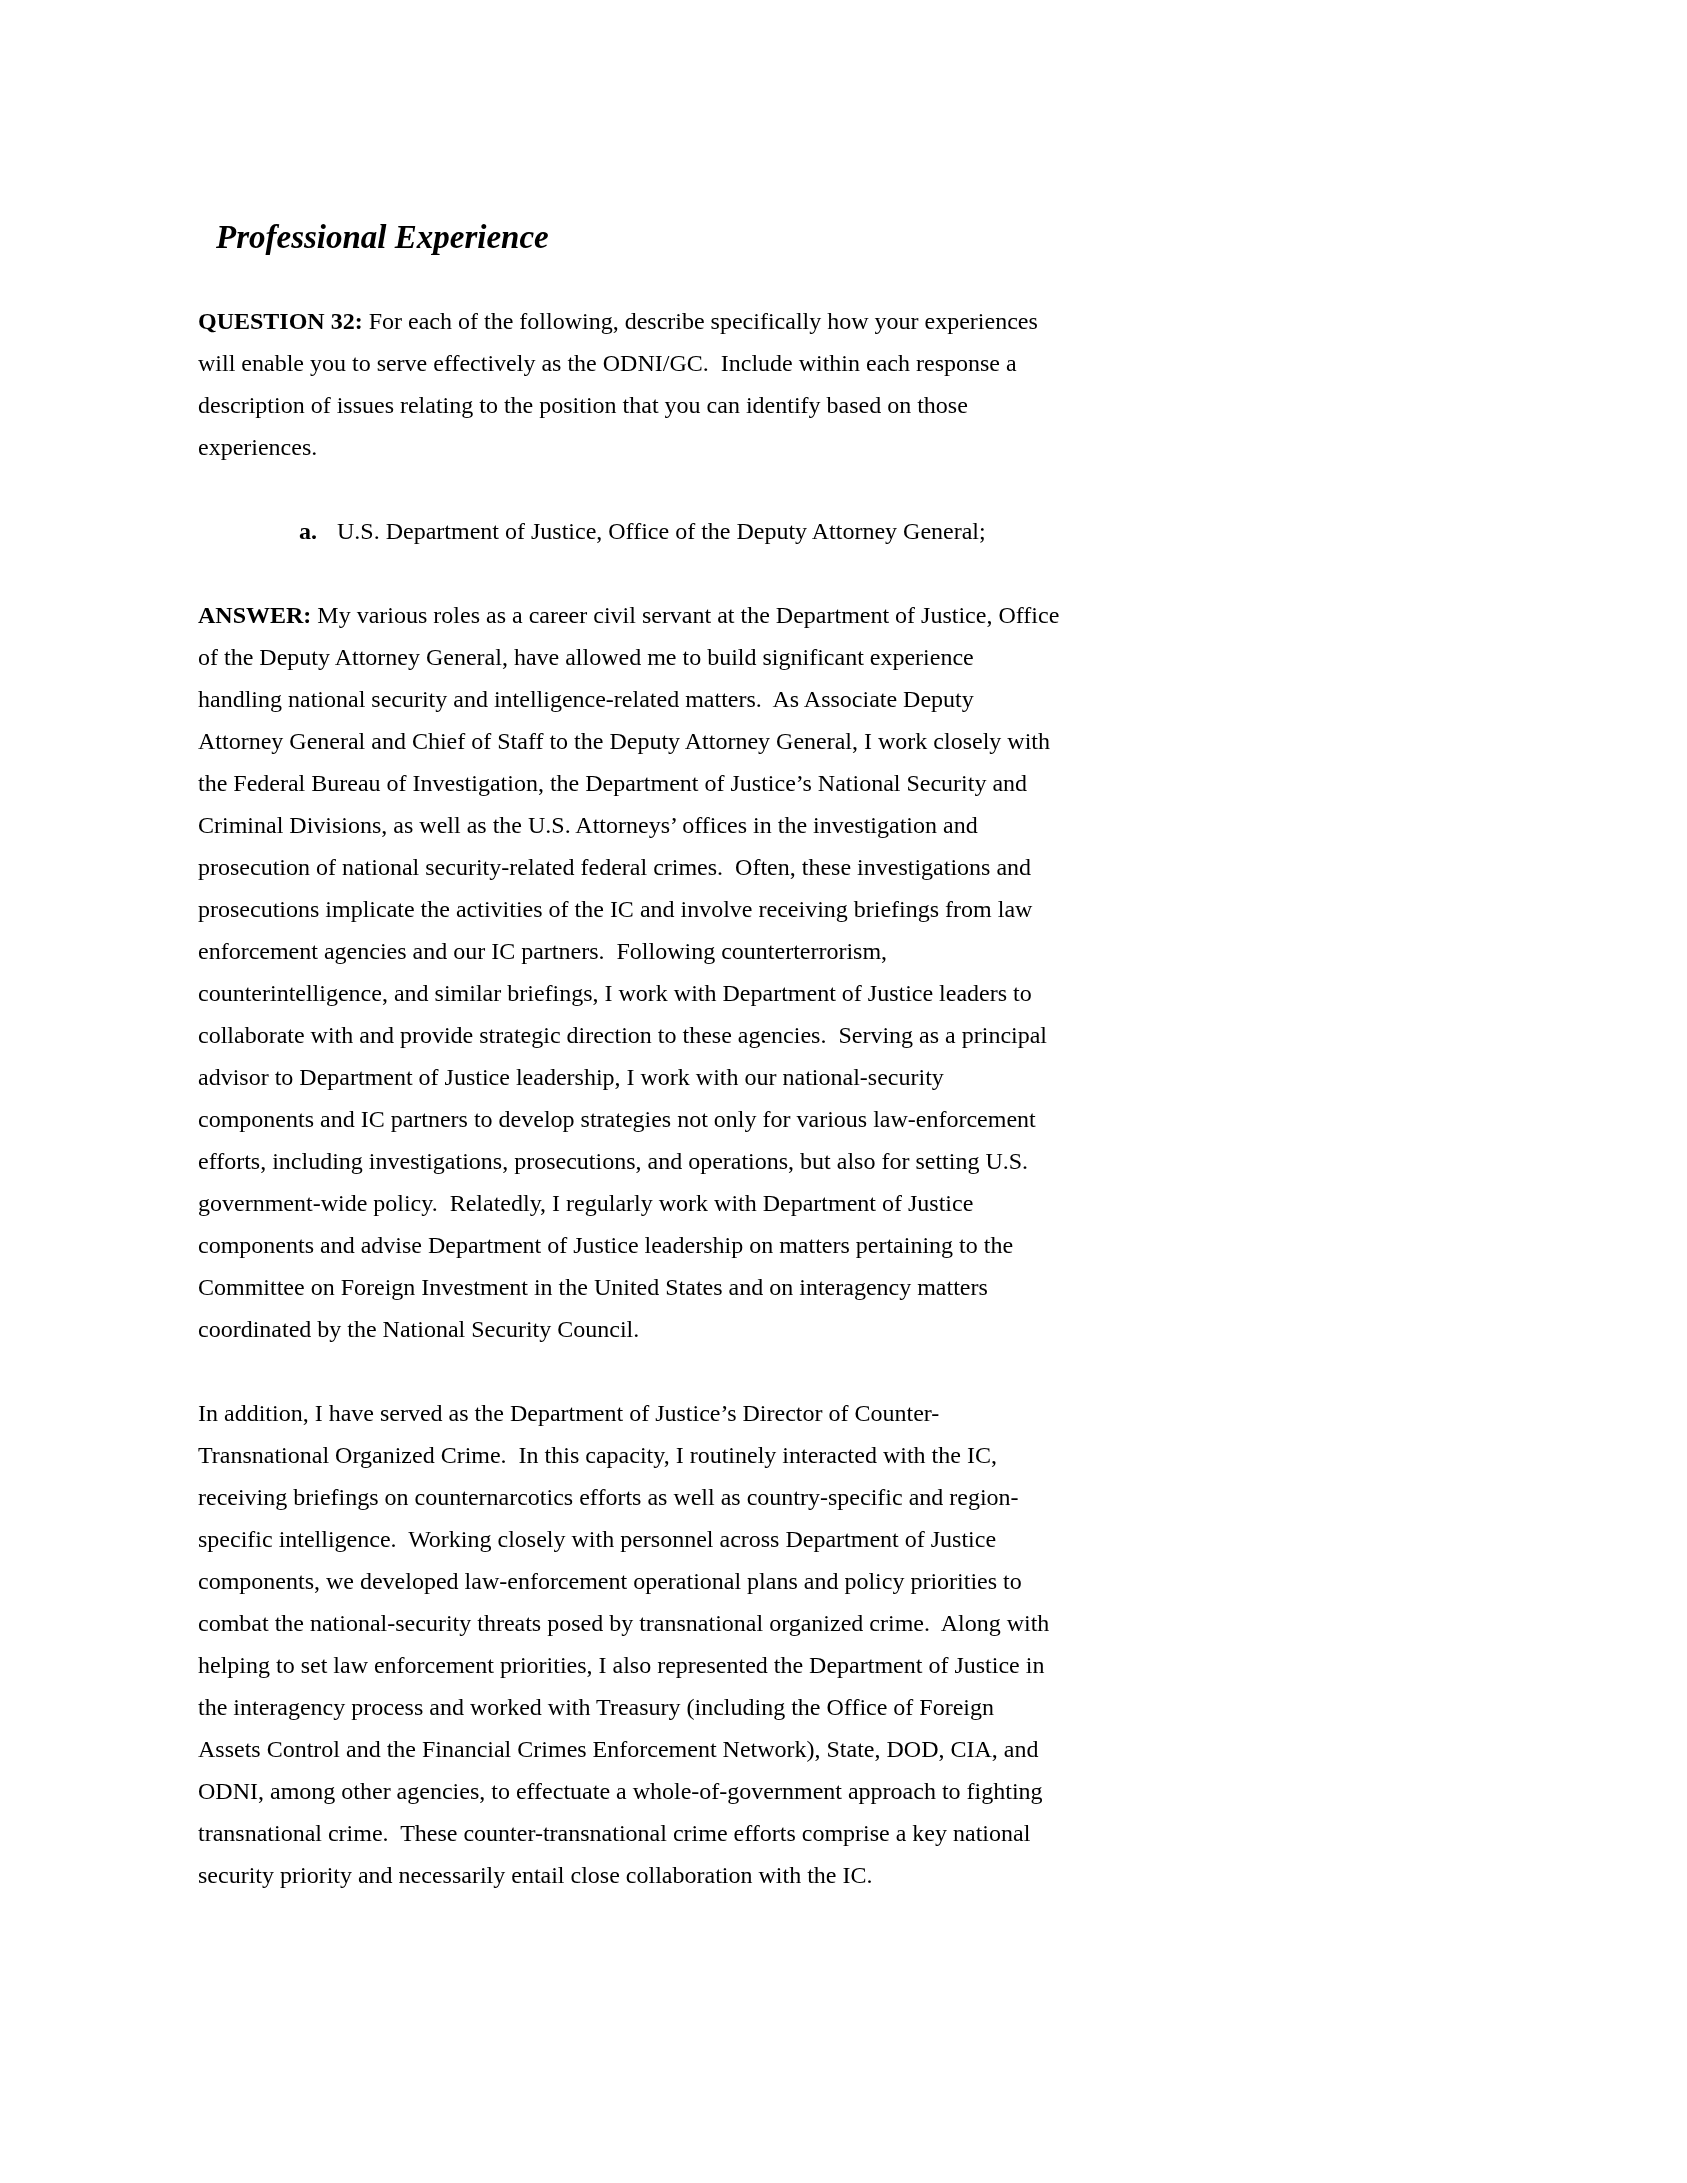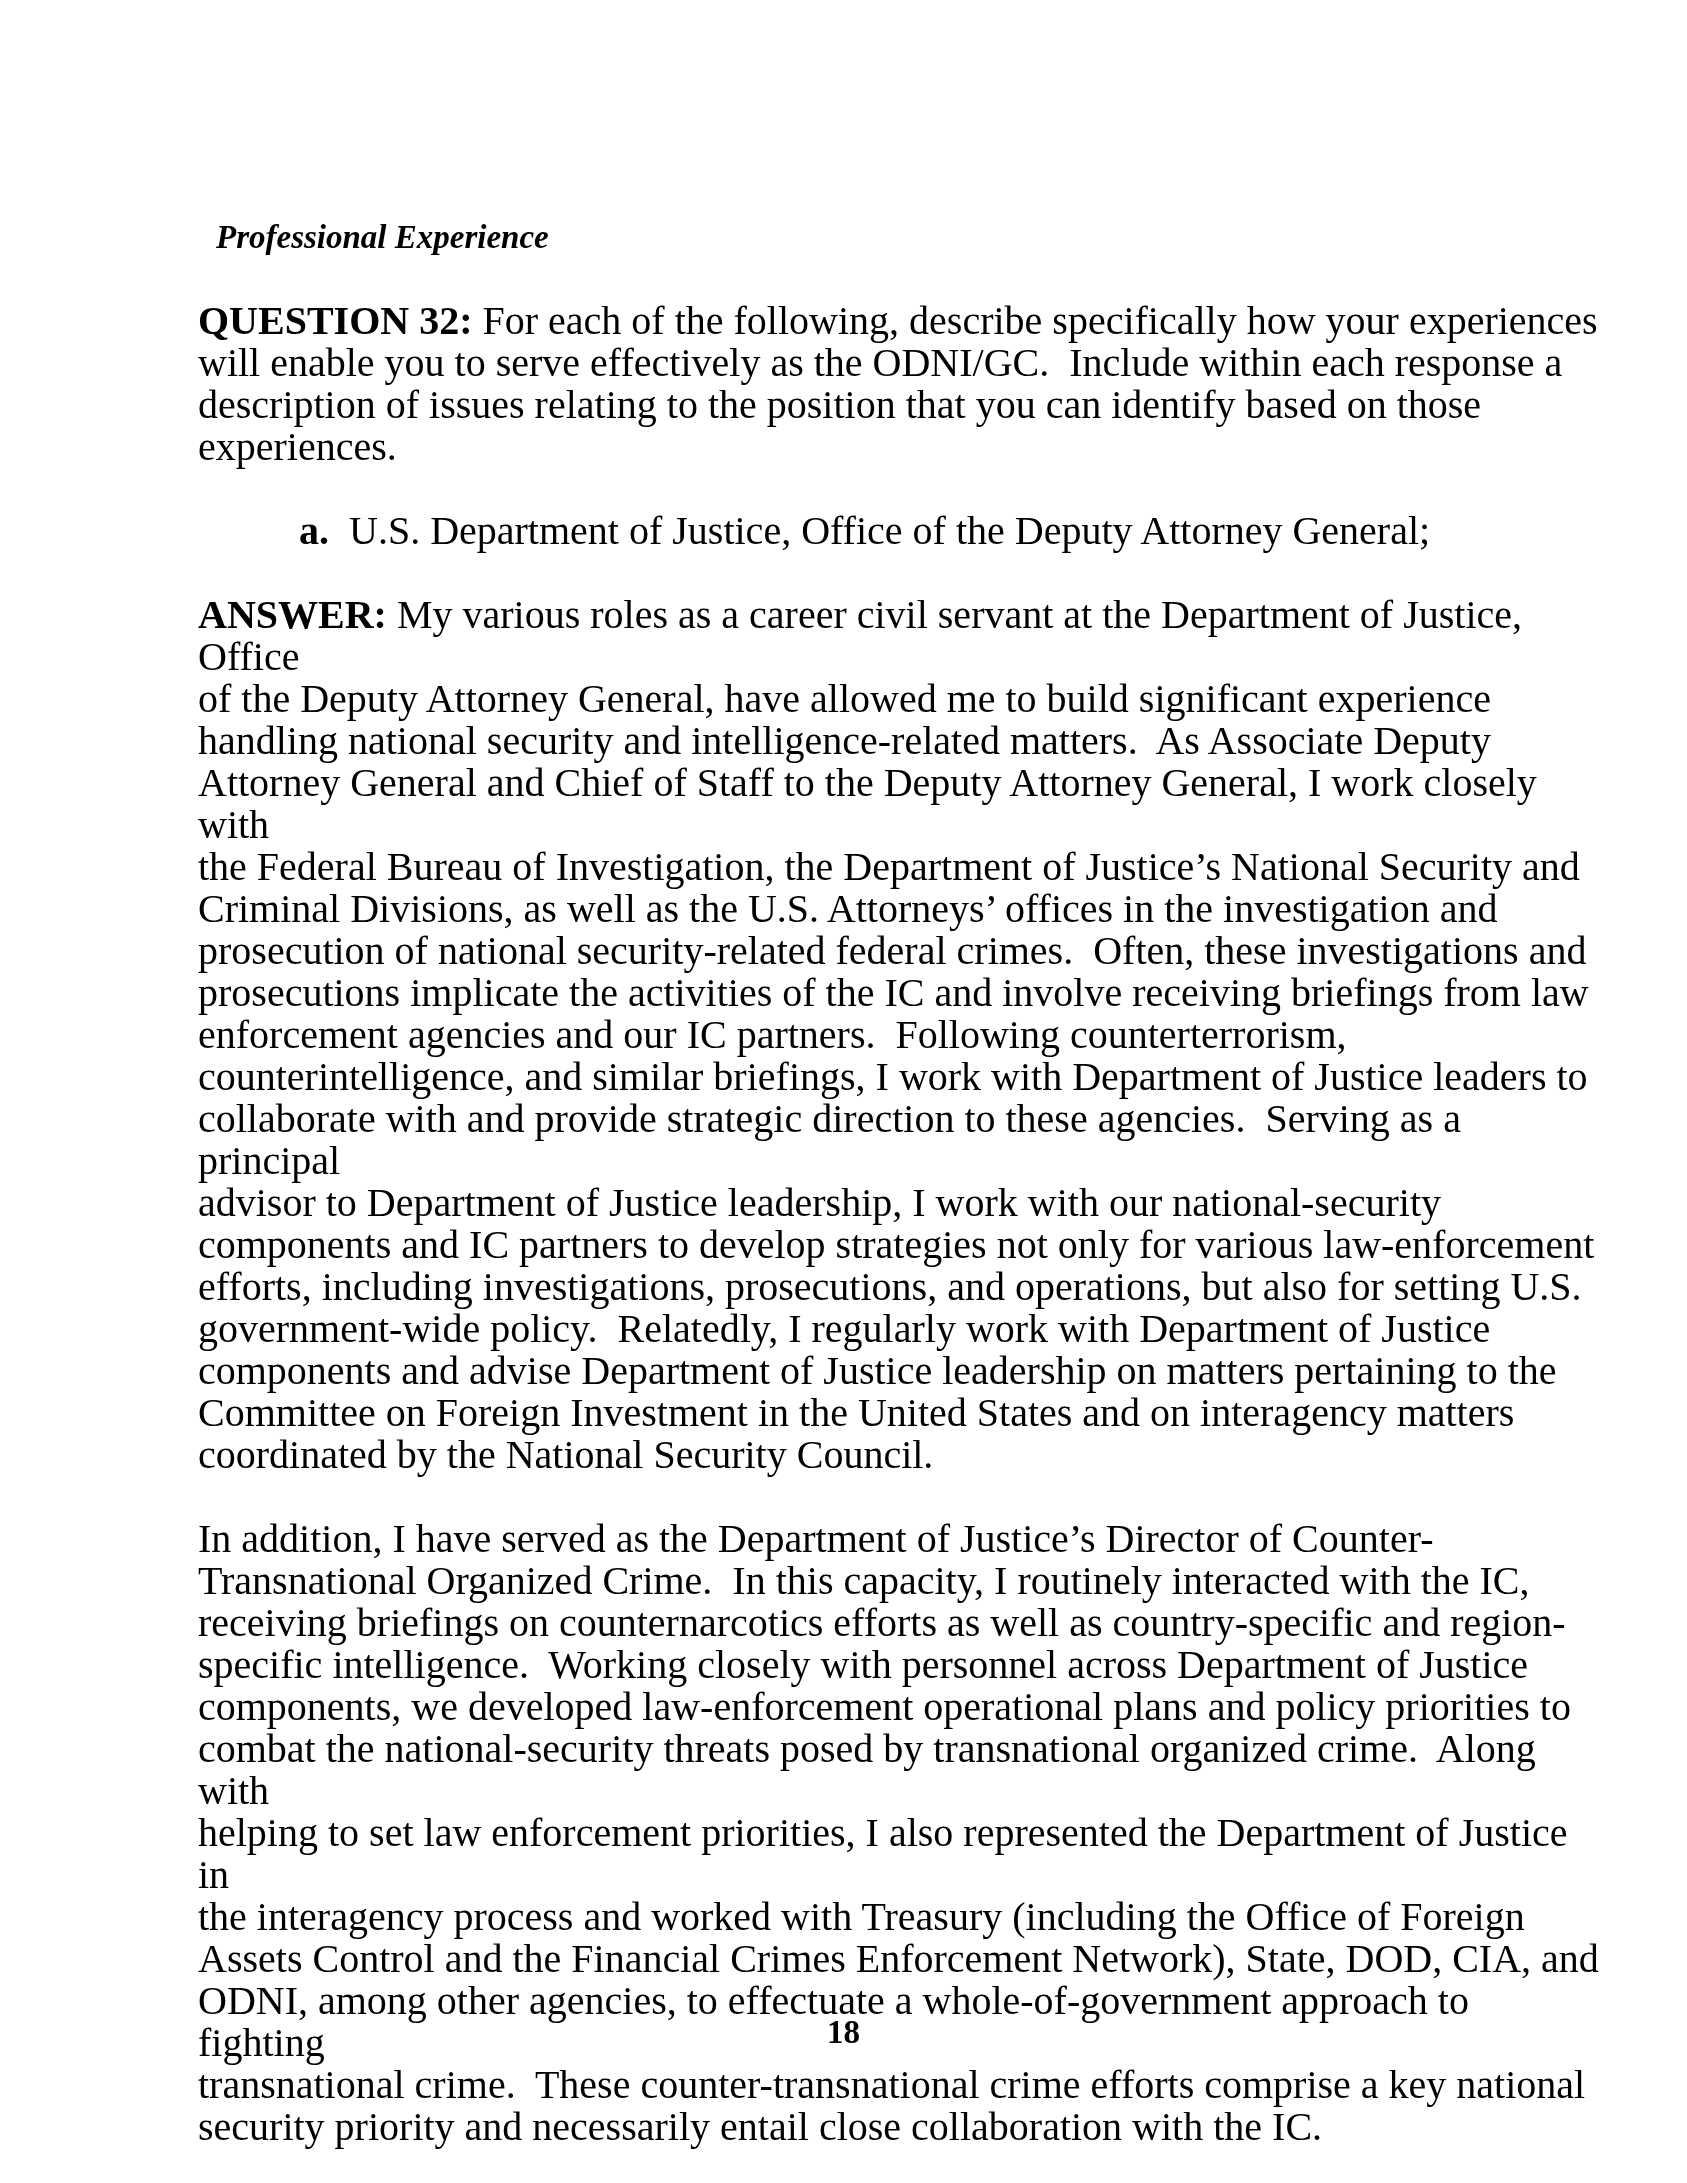--- a/index.html
+++ b/index.html
@@ -25,21 +25,21 @@
   .heading {
     margin: 18px;
     font-size: 33px;
     line-height: 42px;
     font-weight: bold;
     font-style: italic;
     white-space: pre-wrap;
   }
   .para {
     margin: 42px 0 0 0;
-    font-size: 40px;
+    font-size: 24px;
     line-height: 42px;
     white-space: pre-wrap;
   }
   .lead {
     font-weight: bold;
   }
   .item {
     padding-left: 101px;
   }
   .item-label {
@@ -100,15 +100,14 @@
 helping to set law enforcement priorities, I also represented the Department of Justice in
 the interagency process and worked with Treasury (including the Office of Foreign
 Assets Control and the Financial Crimes Enforcement Network), State, DOD, CIA, and
 ODNI, among other agencies, to effectuate a whole-of-government approach to fighting
 transnational crime.  These counter-transnational crime efforts comprise a key national
 security priority and necessarily entail close collaboration with the IC.</p>
 
 
   </div>
 
-  <div class="footer">18</div>
 </div>
 
 
 </body></html>

